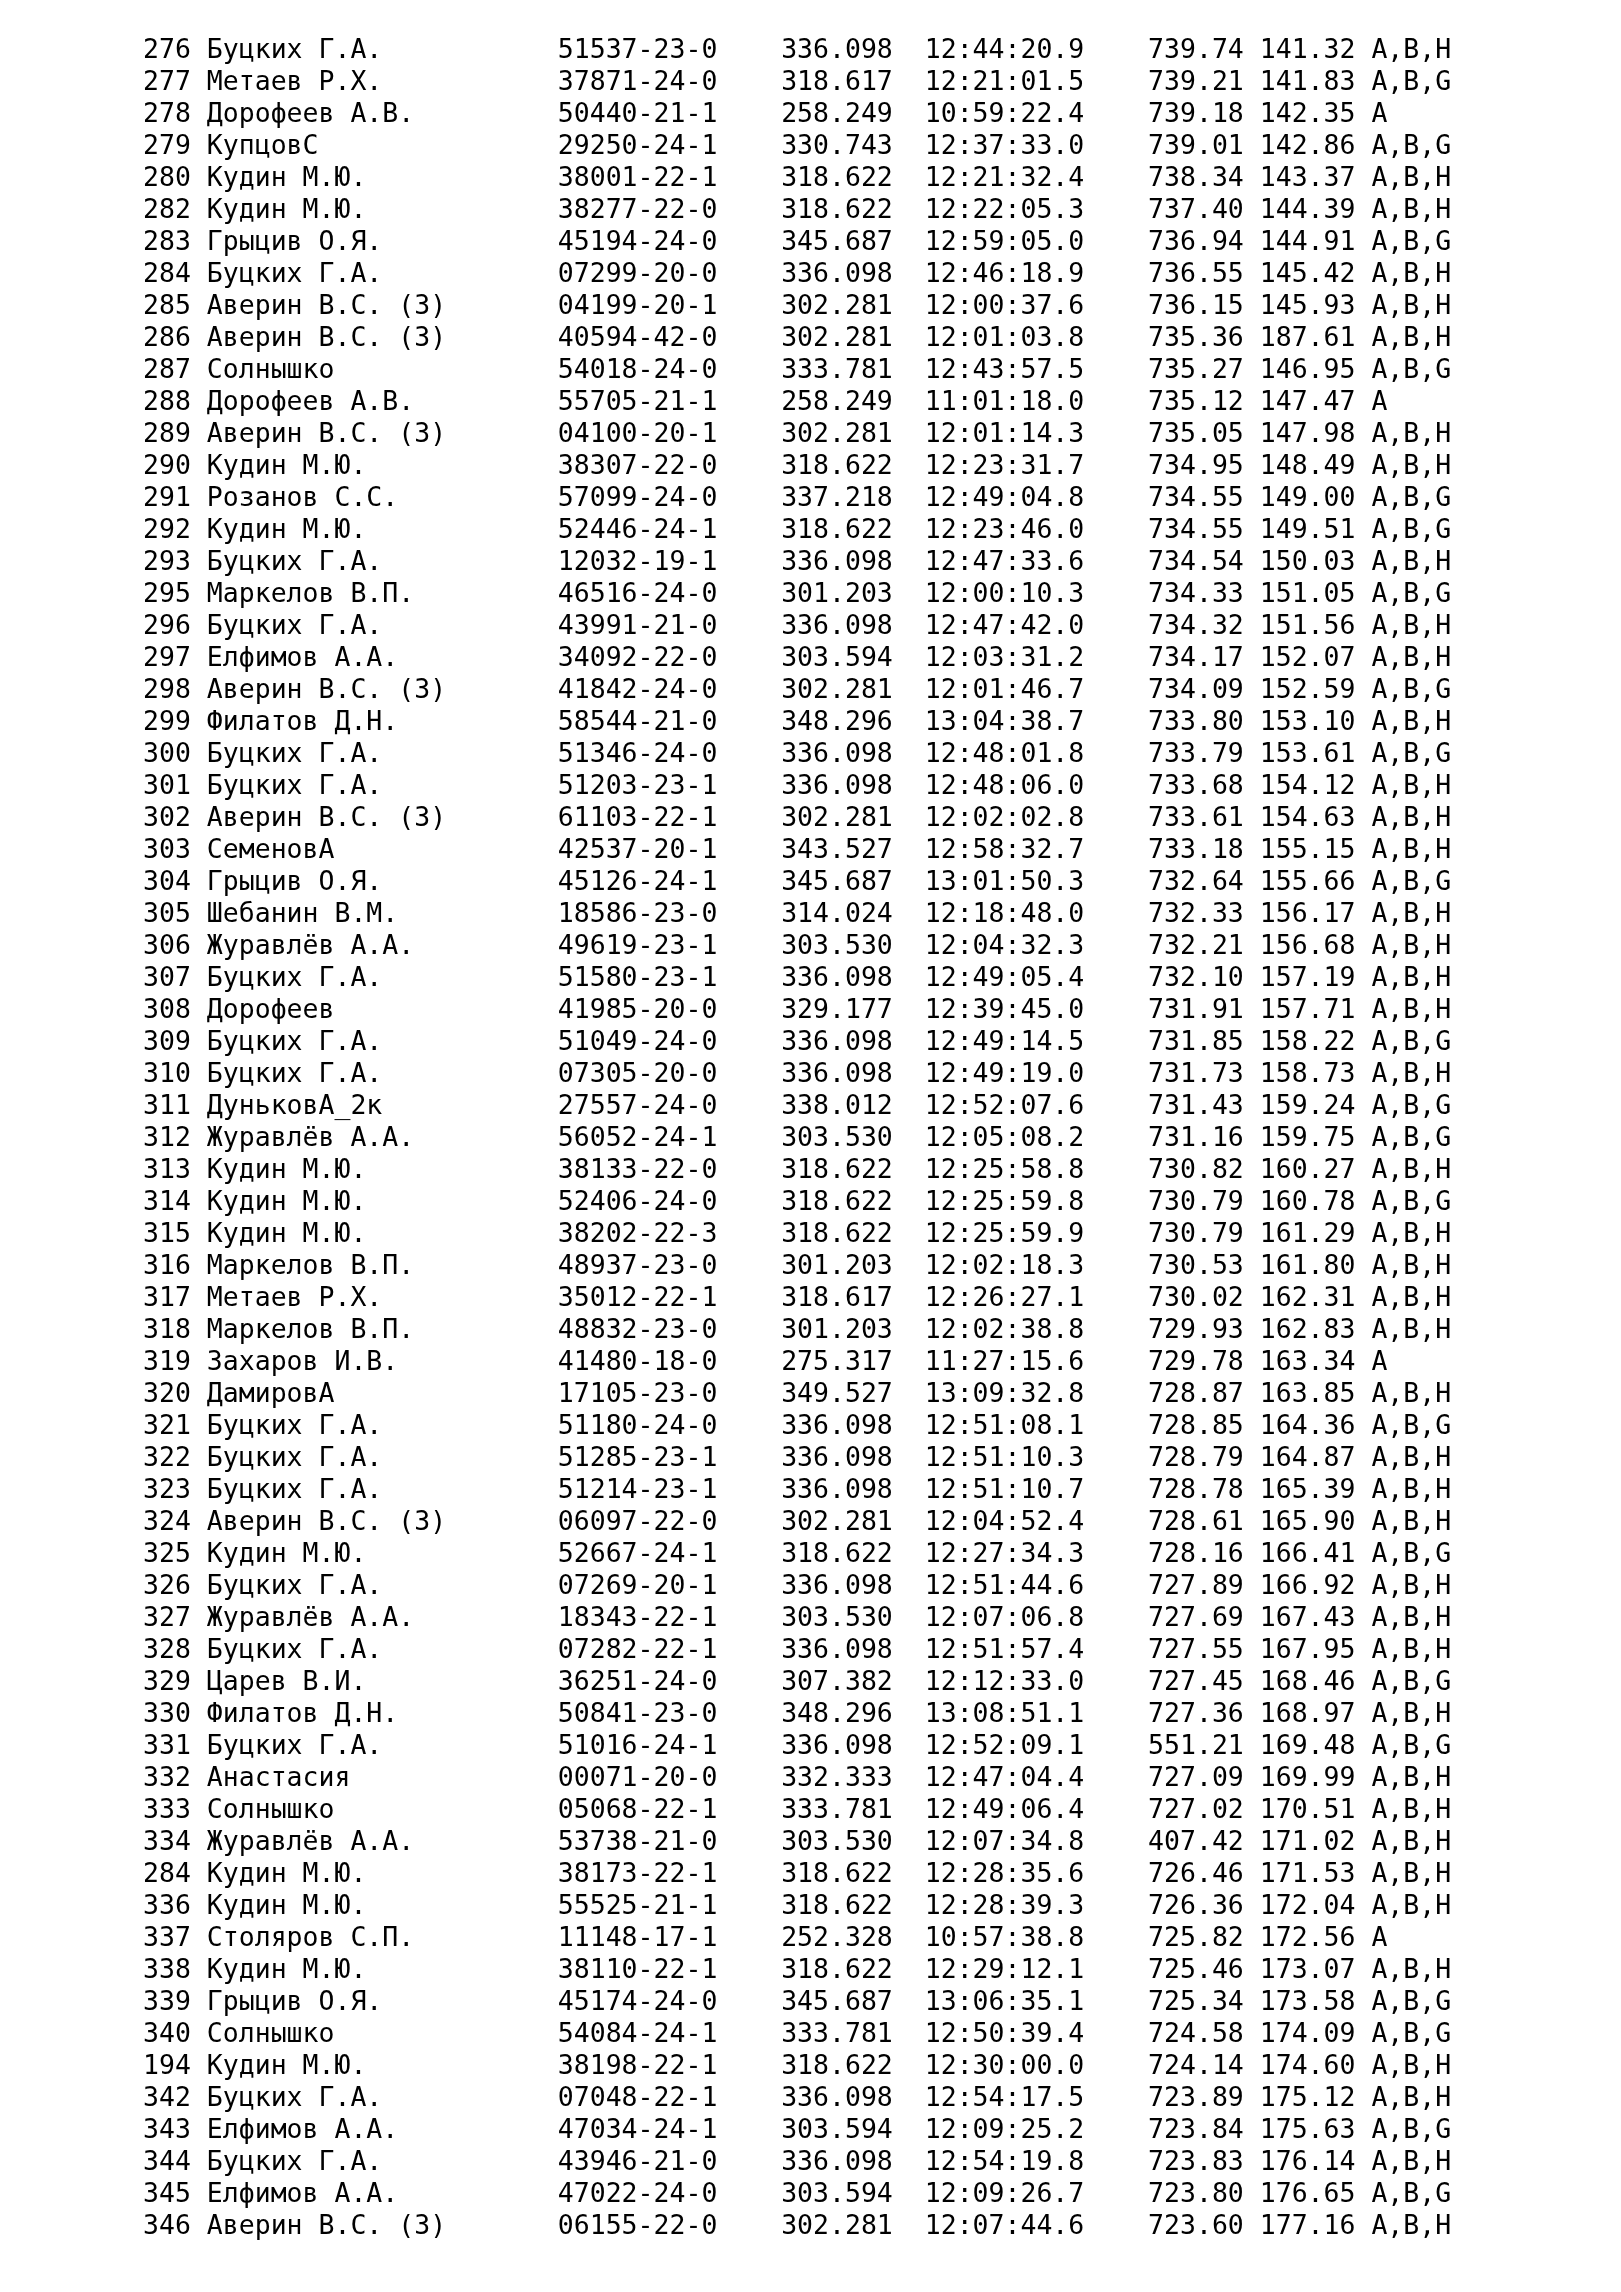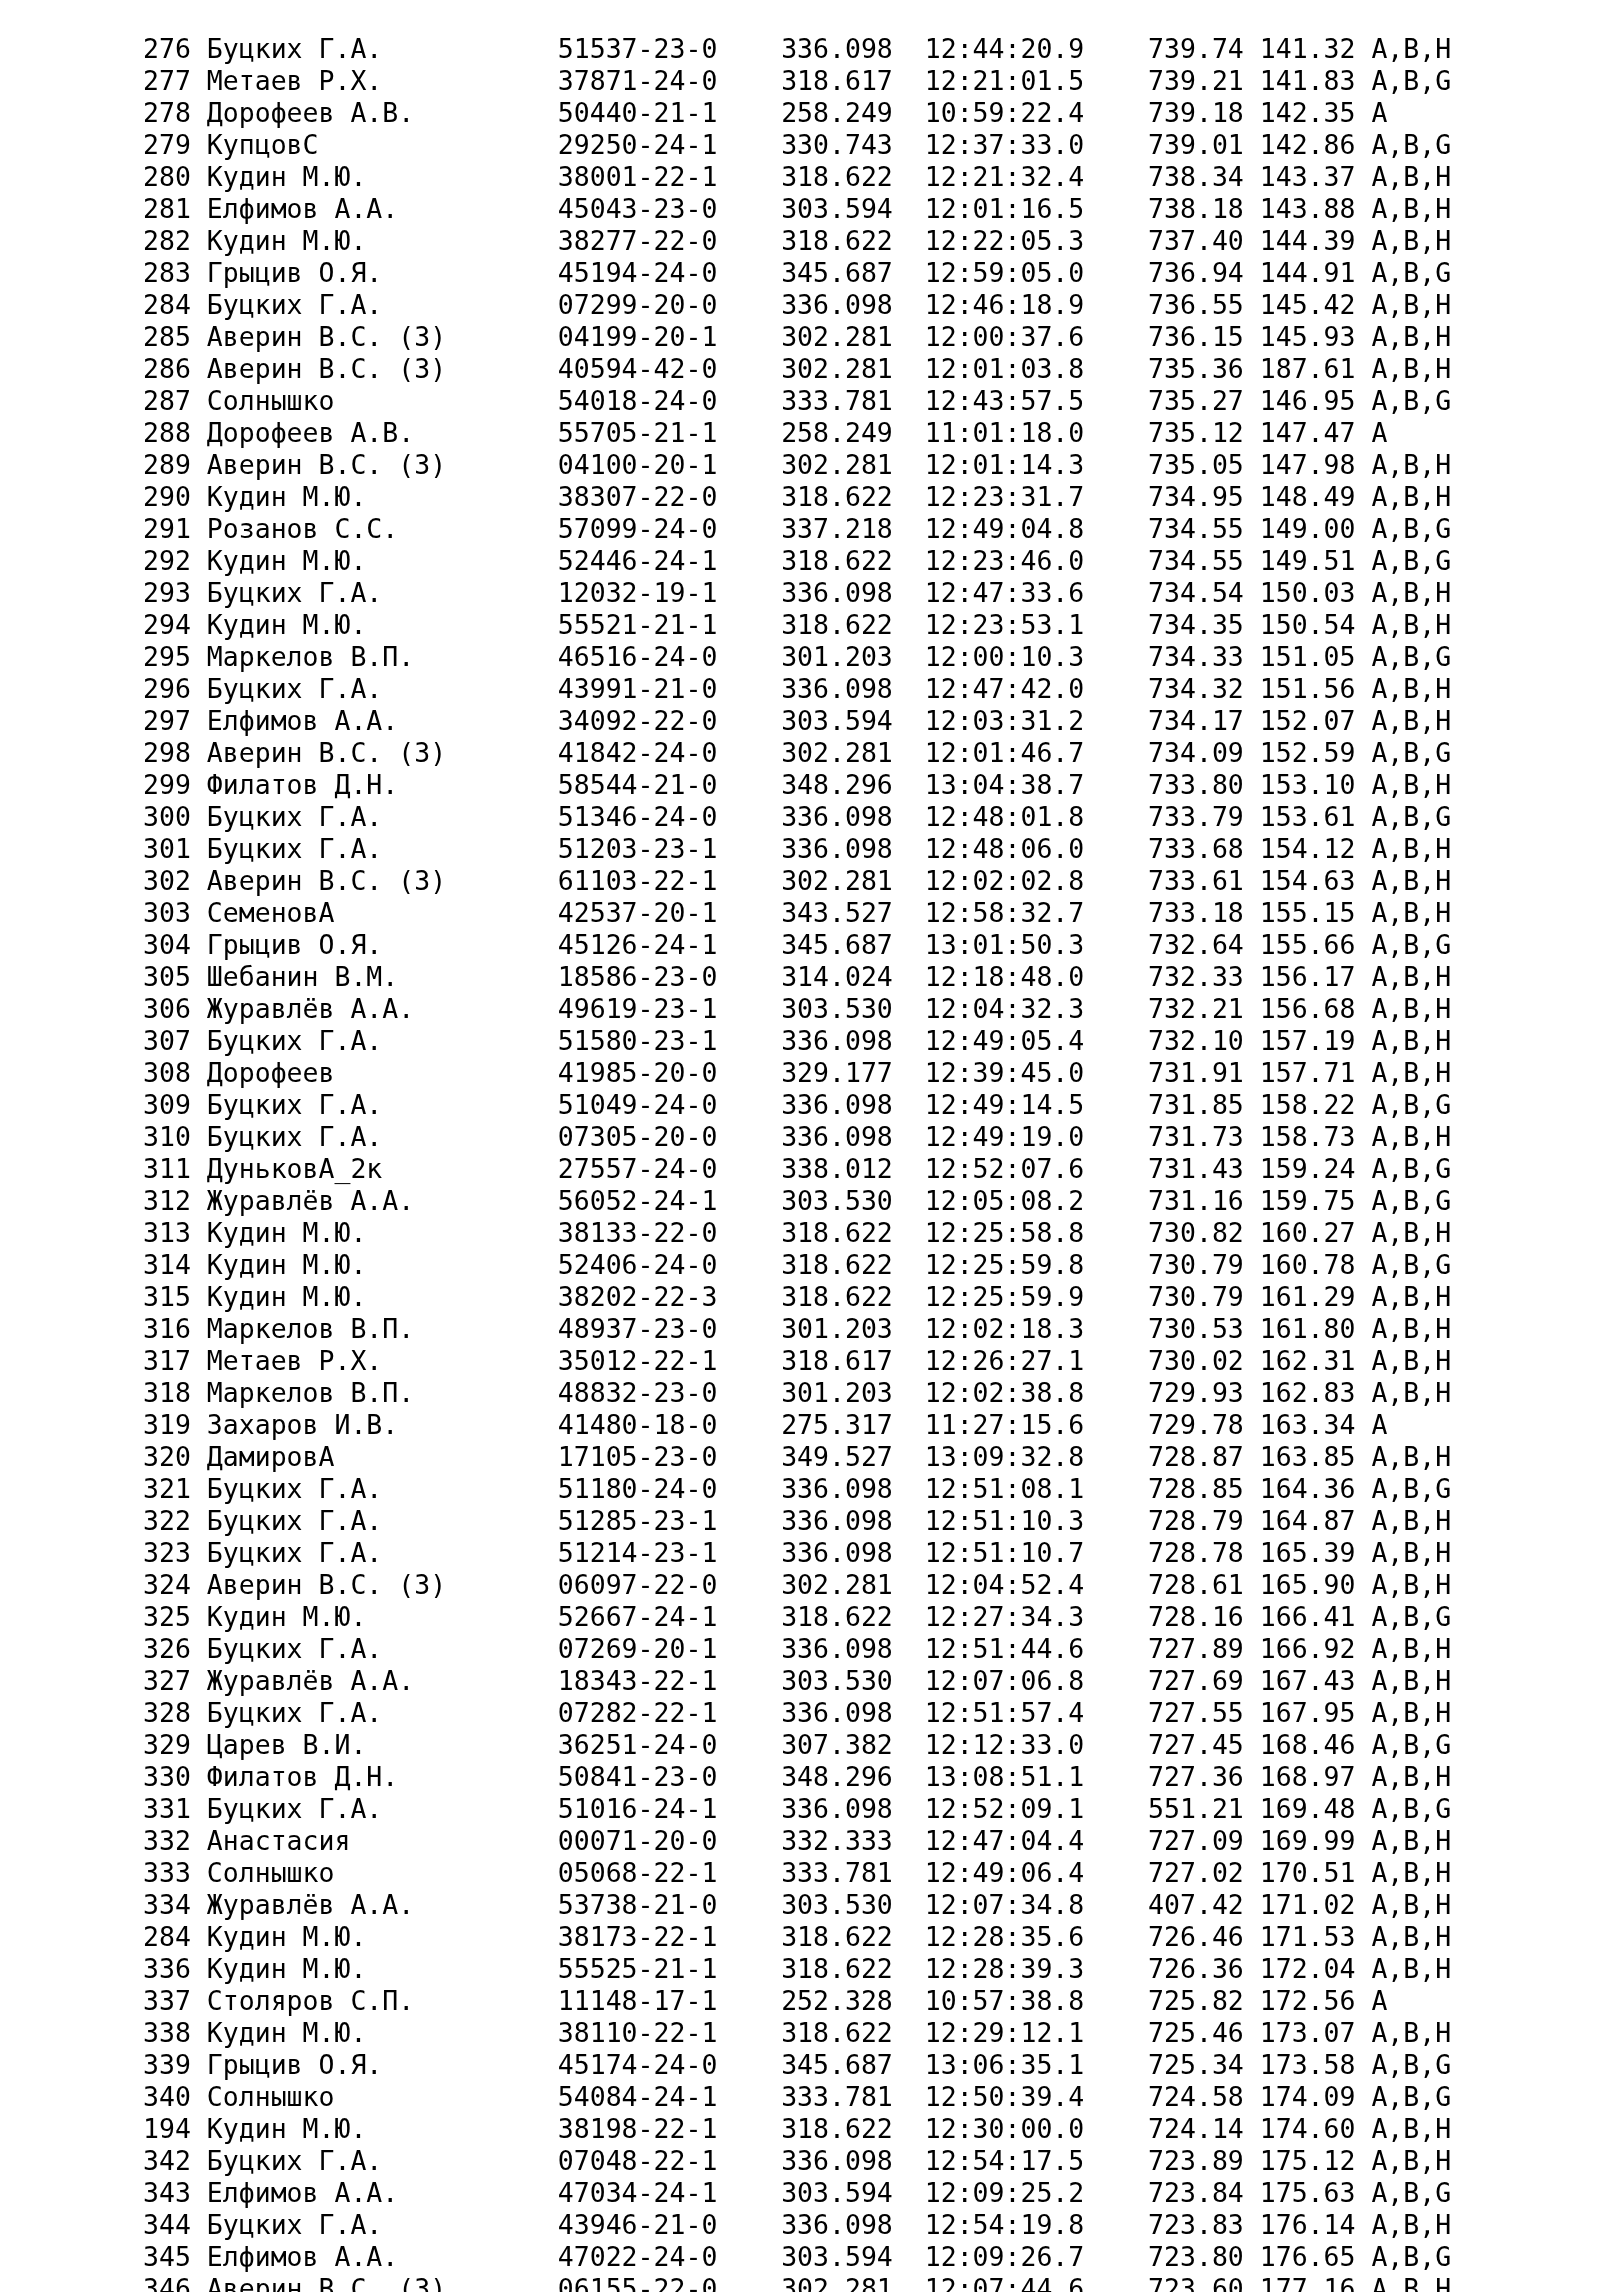--- a/index.html
+++ b/index.html
@@ -33,34 +33,32 @@
 </style>
 </head>
 <body>
 
 <div id="list">
     <div class="row"><span class="cell c-num">276</span><span class="cell c-name">Буцких Г.А.</span><span class="cell c-id">51537-23-0</span><span class="cell c-val1">336.098</span><span class="cell c-time">12:44:20.9</span><span class="cell c-val2">739.74</span><span class="cell c-val3">141.32</span><span class="cell c-flags">A,B,H</span></div>
     <div class="row"><span class="cell c-num">277</span><span class="cell c-name">Метаев Р.Х.</span><span class="cell c-id">37871-24-0</span><span class="cell c-val1">318.617</span><span class="cell c-time">12:21:01.5</span><span class="cell c-val2">739.21</span><span class="cell c-val3">141.83</span><span class="cell c-flags">A,B,G</span></div>
     <div class="row"><span class="cell c-num">278</span><span class="cell c-name">Дорофеев А.В.</span><span class="cell c-id">50440-21-1</span><span class="cell c-val1">258.249</span><span class="cell c-time">10:59:22.4</span><span class="cell c-val2">739.18</span><span class="cell c-val3">142.35</span><span class="cell c-flags">A</span></div>
     <div class="row"><span class="cell c-num">279</span><span class="cell c-name">КупцовС</span><span class="cell c-id">29250-24-1</span><span class="cell c-val1">330.743</span><span class="cell c-time">12:37:33.0</span><span class="cell c-val2">739.01</span><span class="cell c-val3">142.86</span><span class="cell c-flags">A,B,G</span></div>
     <div class="row"><span class="cell c-num">280</span><span class="cell c-name">Кудин М.Ю.</span><span class="cell c-id">38001-22-1</span><span class="cell c-val1">318.622</span><span class="cell c-time">12:21:32.4</span><span class="cell c-val2">738.34</span><span class="cell c-val3">143.37</span><span class="cell c-flags">A,B,H</span></div>
-    <div class="row"><span class="cell c-num">281</span><span class="cell c-name">Елфимов А.А.</span><span class="cell c-id">45043-23-0</span><span class="cell c-val1">303.594</span><span class="cell c-time">12:01:16.5</span><span class="cell c-val2">738.18</span><span class="cell c-val3">143.88</span><span class="cell c-flags">A,B,H</span></div>
     <div class="row"><span class="cell c-num">282</span><span class="cell c-name">Кудин М.Ю.</span><span class="cell c-id">38277-22-0</span><span class="cell c-val1">318.622</span><span class="cell c-time">12:22:05.3</span><span class="cell c-val2">737.40</span><span class="cell c-val3">144.39</span><span class="cell c-flags">A,B,H</span></div>
     <div class="row"><span class="cell c-num">283</span><span class="cell c-name">Грыцив О.Я.</span><span class="cell c-id">45194-24-0</span><span class="cell c-val1">345.687</span><span class="cell c-time">12:59:05.0</span><span class="cell c-val2">736.94</span><span class="cell c-val3">144.91</span><span class="cell c-flags">A,B,G</span></div>
     <div class="row"><span class="cell c-num">284</span><span class="cell c-name">Буцких Г.А.</span><span class="cell c-id">07299-20-0</span><span class="cell c-val1">336.098</span><span class="cell c-time">12:46:18.9</span><span class="cell c-val2">736.55</span><span class="cell c-val3">145.42</span><span class="cell c-flags">A,B,H</span></div>
     <div class="row"><span class="cell c-num">285</span><span class="cell c-name">Аверин В.С. (З)</span><span class="cell c-id">04199-20-1</span><span class="cell c-val1">302.281</span><span class="cell c-time">12:00:37.6</span><span class="cell c-val2">736.15</span><span class="cell c-val3">145.93</span><span class="cell c-flags">A,B,H</span></div>
     <div class="row"><span class="cell c-num">286</span><span class="cell c-name">Аверин В.С. (З)</span><span class="cell c-id">40594-42-0</span><span class="cell c-val1">302.281</span><span class="cell c-time">12:01:03.8</span><span class="cell c-val2">735.36</span><span class="cell c-val3">187.61</span><span class="cell c-flags">A,B,H</span></div>
     <div class="row"><span class="cell c-num">287</span><span class="cell c-name">Солнышко</span><span class="cell c-id">54018-24-0</span><span class="cell c-val1">333.781</span><span class="cell c-time">12:43:57.5</span><span class="cell c-val2">735.27</span><span class="cell c-val3">146.95</span><span class="cell c-flags">A,B,G</span></div>
     <div class="row"><span class="cell c-num">288</span><span class="cell c-name">Дорофеев А.В.</span><span class="cell c-id">55705-21-1</span><span class="cell c-val1">258.249</span><span class="cell c-time">11:01:18.0</span><span class="cell c-val2">735.12</span><span class="cell c-val3">147.47</span><span class="cell c-flags">A</span></div>
     <div class="row"><span class="cell c-num">289</span><span class="cell c-name">Аверин В.С. (З)</span><span class="cell c-id">04100-20-1</span><span class="cell c-val1">302.281</span><span class="cell c-time">12:01:14.3</span><span class="cell c-val2">735.05</span><span class="cell c-val3">147.98</span><span class="cell c-flags">A,B,H</span></div>
     <div class="row"><span class="cell c-num">290</span><span class="cell c-name">Кудин М.Ю.</span><span class="cell c-id">38307-22-0</span><span class="cell c-val1">318.622</span><span class="cell c-time">12:23:31.7</span><span class="cell c-val2">734.95</span><span class="cell c-val3">148.49</span><span class="cell c-flags">A,B,H</span></div>
     <div class="row"><span class="cell c-num">291</span><span class="cell c-name">Розанов С.С.</span><span class="cell c-id">57099-24-0</span><span class="cell c-val1">337.218</span><span class="cell c-time">12:49:04.8</span><span class="cell c-val2">734.55</span><span class="cell c-val3">149.00</span><span class="cell c-flags">A,B,G</span></div>
     <div class="row"><span class="cell c-num">292</span><span class="cell c-name">Кудин М.Ю.</span><span class="cell c-id">52446-24-1</span><span class="cell c-val1">318.622</span><span class="cell c-time">12:23:46.0</span><span class="cell c-val2">734.55</span><span class="cell c-val3">149.51</span><span class="cell c-flags">A,B,G</span></div>
     <div class="row"><span class="cell c-num">293</span><span class="cell c-name">Буцких Г.А.</span><span class="cell c-id">12032-19-1</span><span class="cell c-val1">336.098</span><span class="cell c-time">12:47:33.6</span><span class="cell c-val2">734.54</span><span class="cell c-val3">150.03</span><span class="cell c-flags">A,B,H</span></div>
-    <div class="row"><span class="cell c-num">294</span><span class="cell c-name">Кудин М.Ю.</span><span class="cell c-id">55521-21-1</span><span class="cell c-val1">318.622</span><span class="cell c-time">12:23:53.1</span><span class="cell c-val2">734.35</span><span class="cell c-val3">150.54</span><span class="cell c-flags">A,B,H</span></div>
     <div class="row"><span class="cell c-num">295</span><span class="cell c-name">Маркелов В.П.</span><span class="cell c-id">46516-24-0</span><span class="cell c-val1">301.203</span><span class="cell c-time">12:00:10.3</span><span class="cell c-val2">734.33</span><span class="cell c-val3">151.05</span><span class="cell c-flags">A,B,G</span></div>
     <div class="row"><span class="cell c-num">296</span><span class="cell c-name">Буцких Г.А.</span><span class="cell c-id">43991-21-0</span><span class="cell c-val1">336.098</span><span class="cell c-time">12:47:42.0</span><span class="cell c-val2">734.32</span><span class="cell c-val3">151.56</span><span class="cell c-flags">A,B,H</span></div>
     <div class="row"><span class="cell c-num">297</span><span class="cell c-name">Елфимов А.А.</span><span class="cell c-id">34092-22-0</span><span class="cell c-val1">303.594</span><span class="cell c-time">12:03:31.2</span><span class="cell c-val2">734.17</span><span class="cell c-val3">152.07</span><span class="cell c-flags">A,B,H</span></div>
     <div class="row"><span class="cell c-num">298</span><span class="cell c-name">Аверин В.С. (З)</span><span class="cell c-id">41842-24-0</span><span class="cell c-val1">302.281</span><span class="cell c-time">12:01:46.7</span><span class="cell c-val2">734.09</span><span class="cell c-val3">152.59</span><span class="cell c-flags">A,B,G</span></div>
     <div class="row"><span class="cell c-num">299</span><span class="cell c-name">Филатов Д.Н.</span><span class="cell c-id">58544-21-0</span><span class="cell c-val1">348.296</span><span class="cell c-time">13:04:38.7</span><span class="cell c-val2">733.80</span><span class="cell c-val3">153.10</span><span class="cell c-flags">A,B,H</span></div>
     <div class="row"><span class="cell c-num">300</span><span class="cell c-name">Буцких Г.А.</span><span class="cell c-id">51346-24-0</span><span class="cell c-val1">336.098</span><span class="cell c-time">12:48:01.8</span><span class="cell c-val2">733.79</span><span class="cell c-val3">153.61</span><span class="cell c-flags">A,B,G</span></div>
     <div class="row"><span class="cell c-num">301</span><span class="cell c-name">Буцких Г.А.</span><span class="cell c-id">51203-23-1</span><span class="cell c-val1">336.098</span><span class="cell c-time">12:48:06.0</span><span class="cell c-val2">733.68</span><span class="cell c-val3">154.12</span><span class="cell c-flags">A,B,H</span></div>
     <div class="row"><span class="cell c-num">302</span><span class="cell c-name">Аверин В.С. (З)</span><span class="cell c-id">61103-22-1</span><span class="cell c-val1">302.281</span><span class="cell c-time">12:02:02.8</span><span class="cell c-val2">733.61</span><span class="cell c-val3">154.63</span><span class="cell c-flags">A,B,H</span></div>
     <div class="row"><span class="cell c-num">303</span><span class="cell c-name">СеменовА</span><span class="cell c-id">42537-20-1</span><span class="cell c-val1">343.527</span><span class="cell c-time">12:58:32.7</span><span class="cell c-val2">733.18</span><span class="cell c-val3">155.15</span><span class="cell c-flags">A,B,H</span></div>
     <div class="row"><span class="cell c-num">304</span><span class="cell c-name">Грыцив О.Я.</span><span class="cell c-id">45126-24-1</span><span class="cell c-val1">345.687</span><span class="cell c-time">13:01:50.3</span><span class="cell c-val2">732.64</span><span class="cell c-val3">155.66</span><span class="cell c-flags">A,B,G</span></div>

